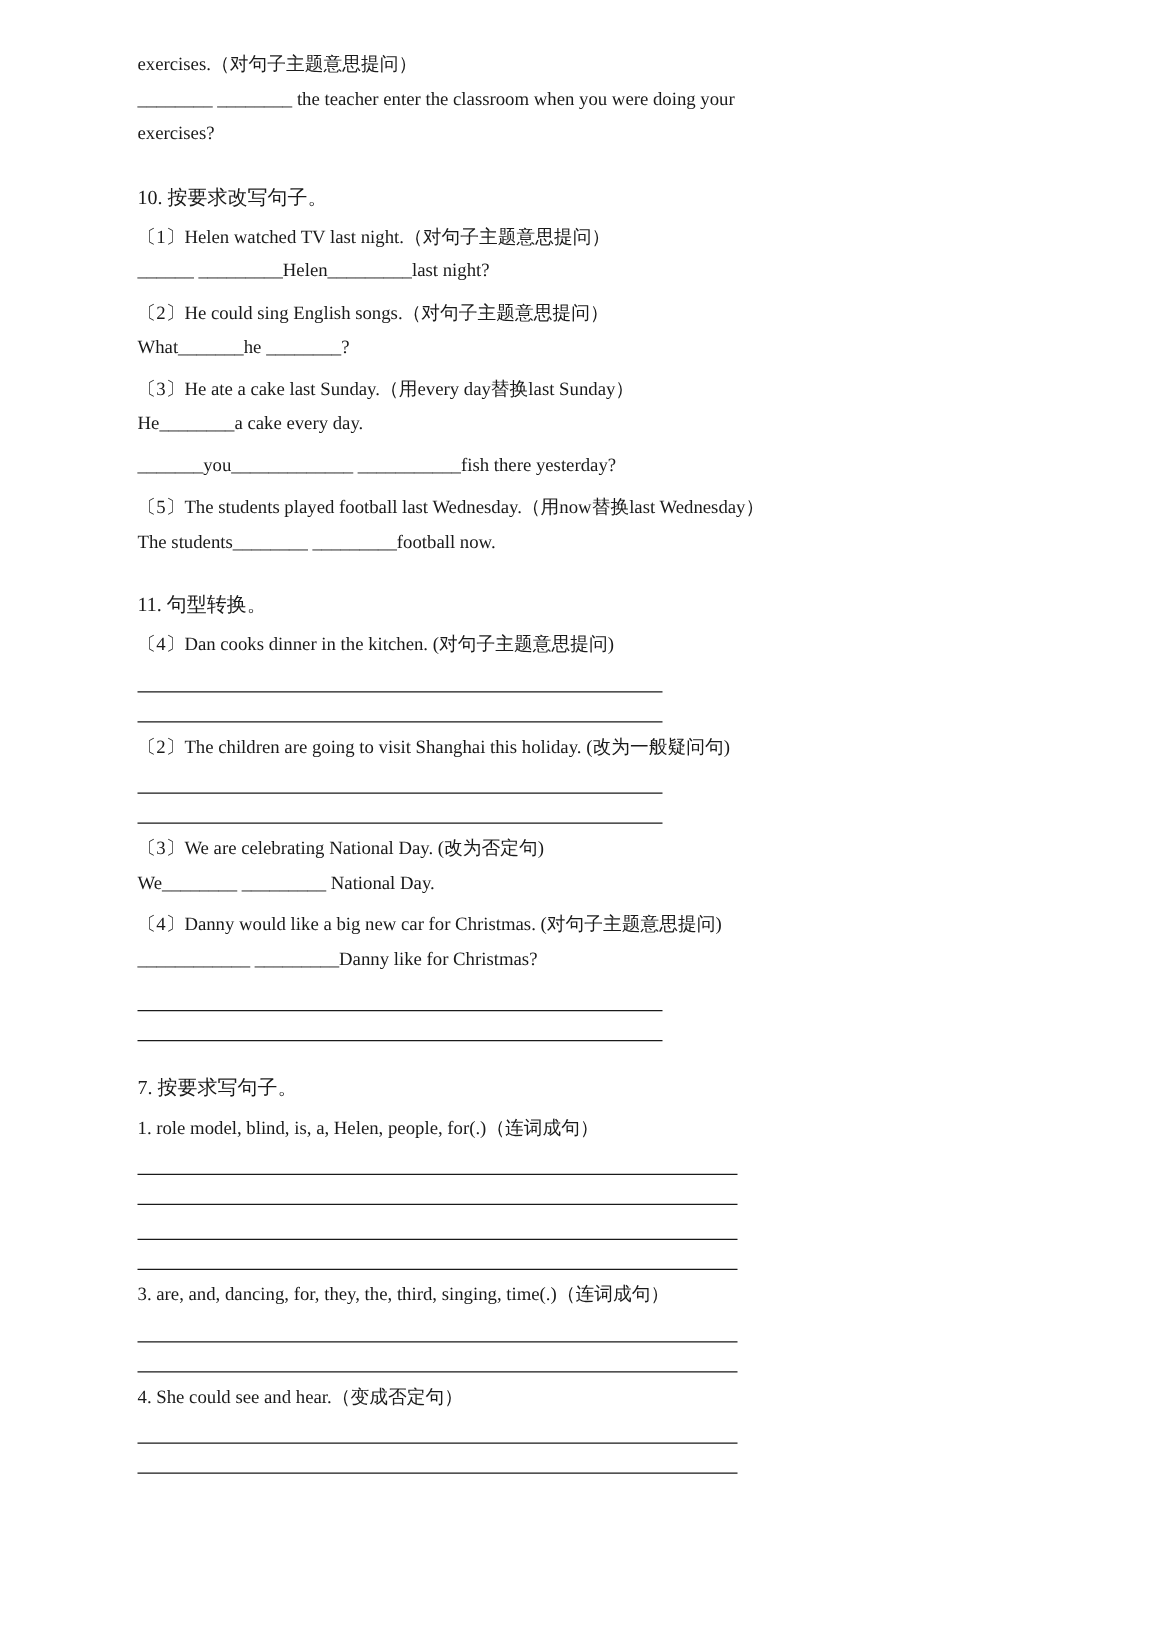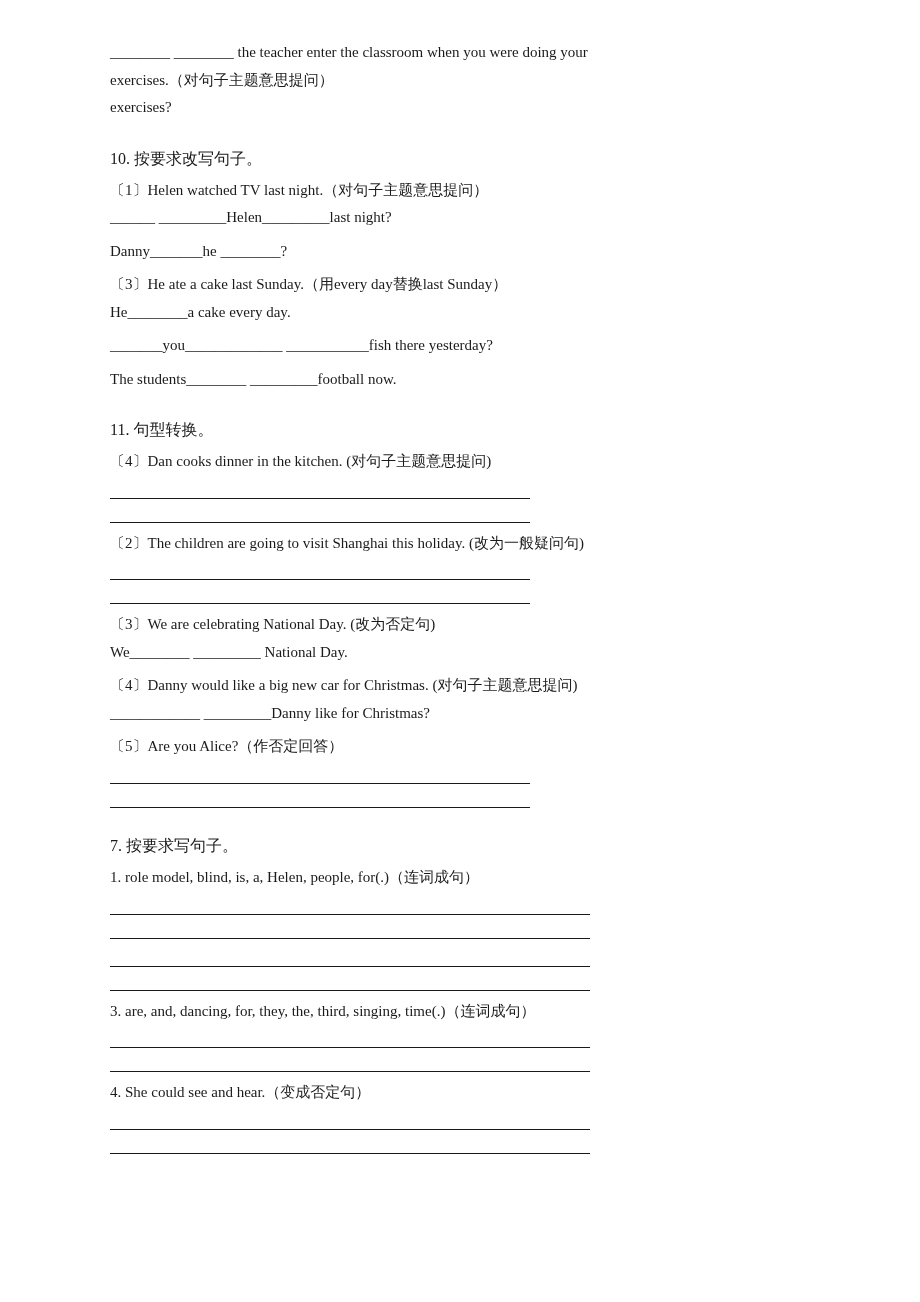--- a/index.html
+++ b/index.html
@@ -54,60 +54,62 @@
     }
 
     p {
       margin-bottom: 2px;
     }
   </style>
 </head>
 <body>
 
 <div class="section">
+  <p>exercises.（对句子主题意思提问）</p>
   <p>
     <span>________</span>
     <span> ________</span>
     <span>the teacher enter the classroom when you were doing your</span>
   </p>
-  <p>exercises.（对句子主题意思提问）</p>
   <p>exercises?</p>
 </div>
 
 <div class="section">
   <div class="section-title">10.  按要求改写句子。</div>
 
   <div class="question-block">
     <p class="question-line">〔1〕Helen watched TV last night.（对句子主题意思提问）</p>
     <p class="question-line">
       <span>______</span>
       <span> _________Helen_________last night?</span>
     </p>
   </div>
 
   <div class="question-block">
+    <p class="question-line">〔2〕He could sing English songs.（对句子主题意思提问）</p>
     <p class="question-line">
-      <span>Danny</span><span>_______</span><span>he </span><span>________</span><span>?</span>
+      <span>What</span><span>_______</span><span>he </span><span>________</span><span>?</span>
     </p>
   </div>
 
   <div class="question-block">
     <p class="question-line">〔3〕He ate a cake last Sunday.（用every day替换last Sunday）</p>
     <p class="question-line">
       <span>He</span><span>________</span><span>a cake every day.</span>
     </p>
   </div>
 
   <div class="question-block">
     <p class="question-line">
       <span>_______</span><span>you</span><span>_____________</span><span> ___________</span><span>fish there yesterday?</span>
     </p>
   </div>
 
   <div class="question-block">
+    <p class="question-line">〔5〕The students played football last Wednesday.（用now替换last Wednesday）</p>
     <p class="question-line">The students________ _________football now.</p>
   </div>
 </div>
 
 <div class="section">
   <div class="section-title">11.  句型转换。</div>
 
   <div class="question-block">
     <p class="question-line">〔4〕Dan cooks dinner in the kitchen. (对句子主题意思提问)</p>
     <div class="full-answer-line"></div>
@@ -124,21 +126,20 @@
     <p class="question-line">〔3〕We are celebrating National Day. (改为否定句)</p>
     <p class="question-line">We________ _________ National Day.</p>
   </div>
 
   <div class="question-block">
     <p class="question-line">〔4〕Danny would like a big new car for Christmas. (对句子主题意思提问)</p>
     <p class="question-line">____________ _________Danny like for Christmas?</p>
   </div>
 
   <div class="question-block">
-    <p class="question-line">〔5〕Are you Alice?（作否定回答）</p>
     <div class="full-answer-line"></div>
     <div class="full-answer-line"></div>
   </div>
 </div>
 
 <div class="section">
   <div class="section-title">7.  按要求写句子。</div>
 
   <div class="question-block">
     <p class="question-line">1. role model, blind, is, a, Helen, people, for(.)（连词成句）</p>

